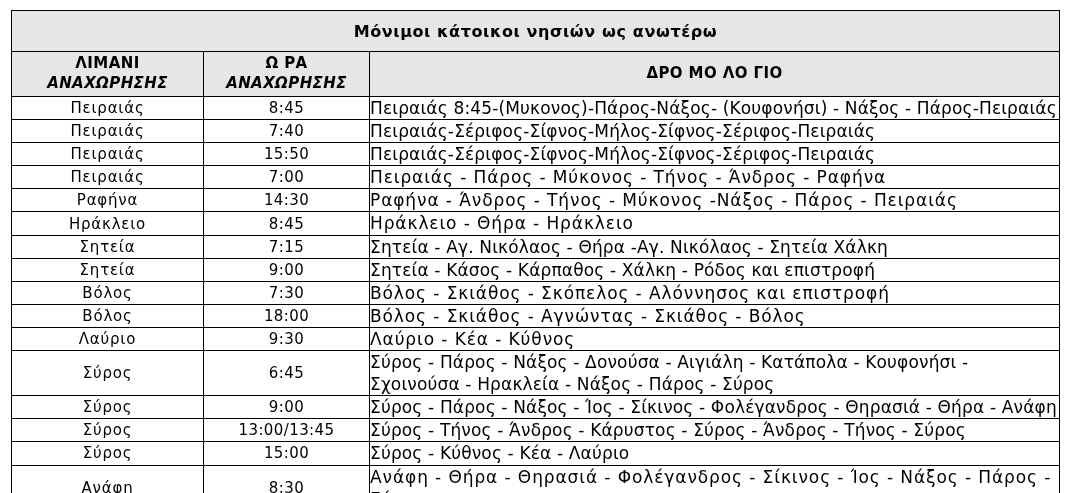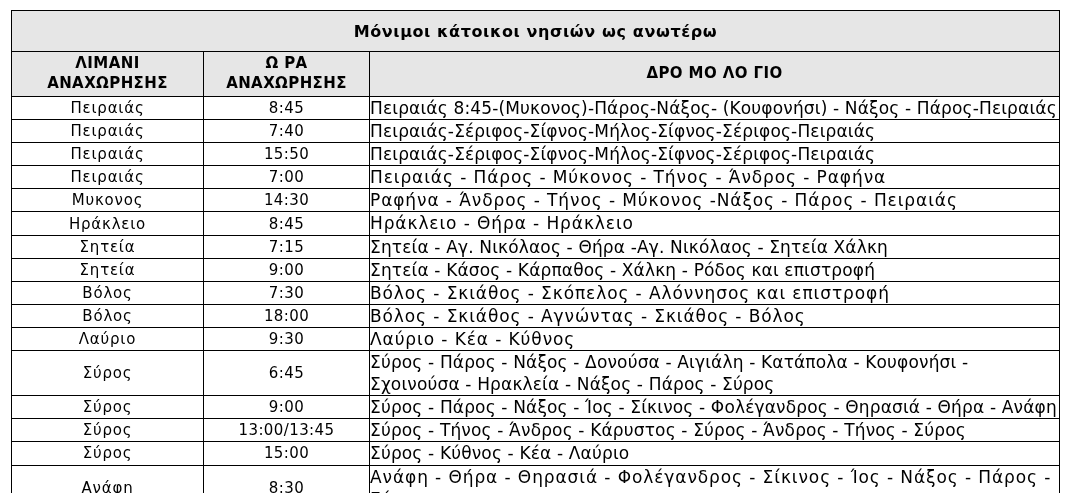--- a/index.html
+++ b/index.html
@@ -43,21 +43,21 @@
     background: #e6e6e6;
     text-align: center;
     font-size: 15px;
     font-weight: bold;
     letter-spacing: 0.4px;
     height: 44px;
     line-height: 1.32;
     padding: 2px 4px;
   }
   .head-cell .l1 { display: block; }
-  .head-cell .l2 { display: block; }
+  .head-cell .l2 { display: block; font-style: italic; }
   .col-port { width: 192px; }
   .col-time { width: 166px; }
   .col-route { width: auto; }
   td.port {
     text-align: center;
     font-size: 15px;
     letter-spacing: 0.8px;
     height: 21px;
     padding: 1px 3px;
   }
@@ -125,21 +125,21 @@
           <td class="port">Πειραιάς</td>
           <td class="time">15:50</td>
           <td class="route">Πειραιάς-Σέριφος-Σίφνος-Μήλος-Σίφνος-Σέριφος-Πειραιάς</td>
         </tr>
         <tr>
           <td class="port">Πειραιάς</td>
           <td class="time">7:00</td>
           <td class="route spaced">Πειραιάς - Πάρος - Μύκονος - Τήνος - Άνδρος - Ραφήνα</td>
         </tr>
         <tr>
-          <td class="port">Μυκονος</td>
+          <td class="port">Ραφήνα</td>
           <td class="time">14:30</td>
           <td class="route spaced">Ραφήνα - Άνδρος - Τήνος - Μύκονος -Νάξος - Πάρος - Πειραιάς</td>
         </tr>
         <tr>
           <td class="port">Ηράκλειο</td>
           <td class="time">8:45</td>
           <td class="route spaced">Ηράκλειο - Θήρα - Ηράκλειο</td>
         </tr>
         <tr>
           <td class="port">Σητεία</td>

